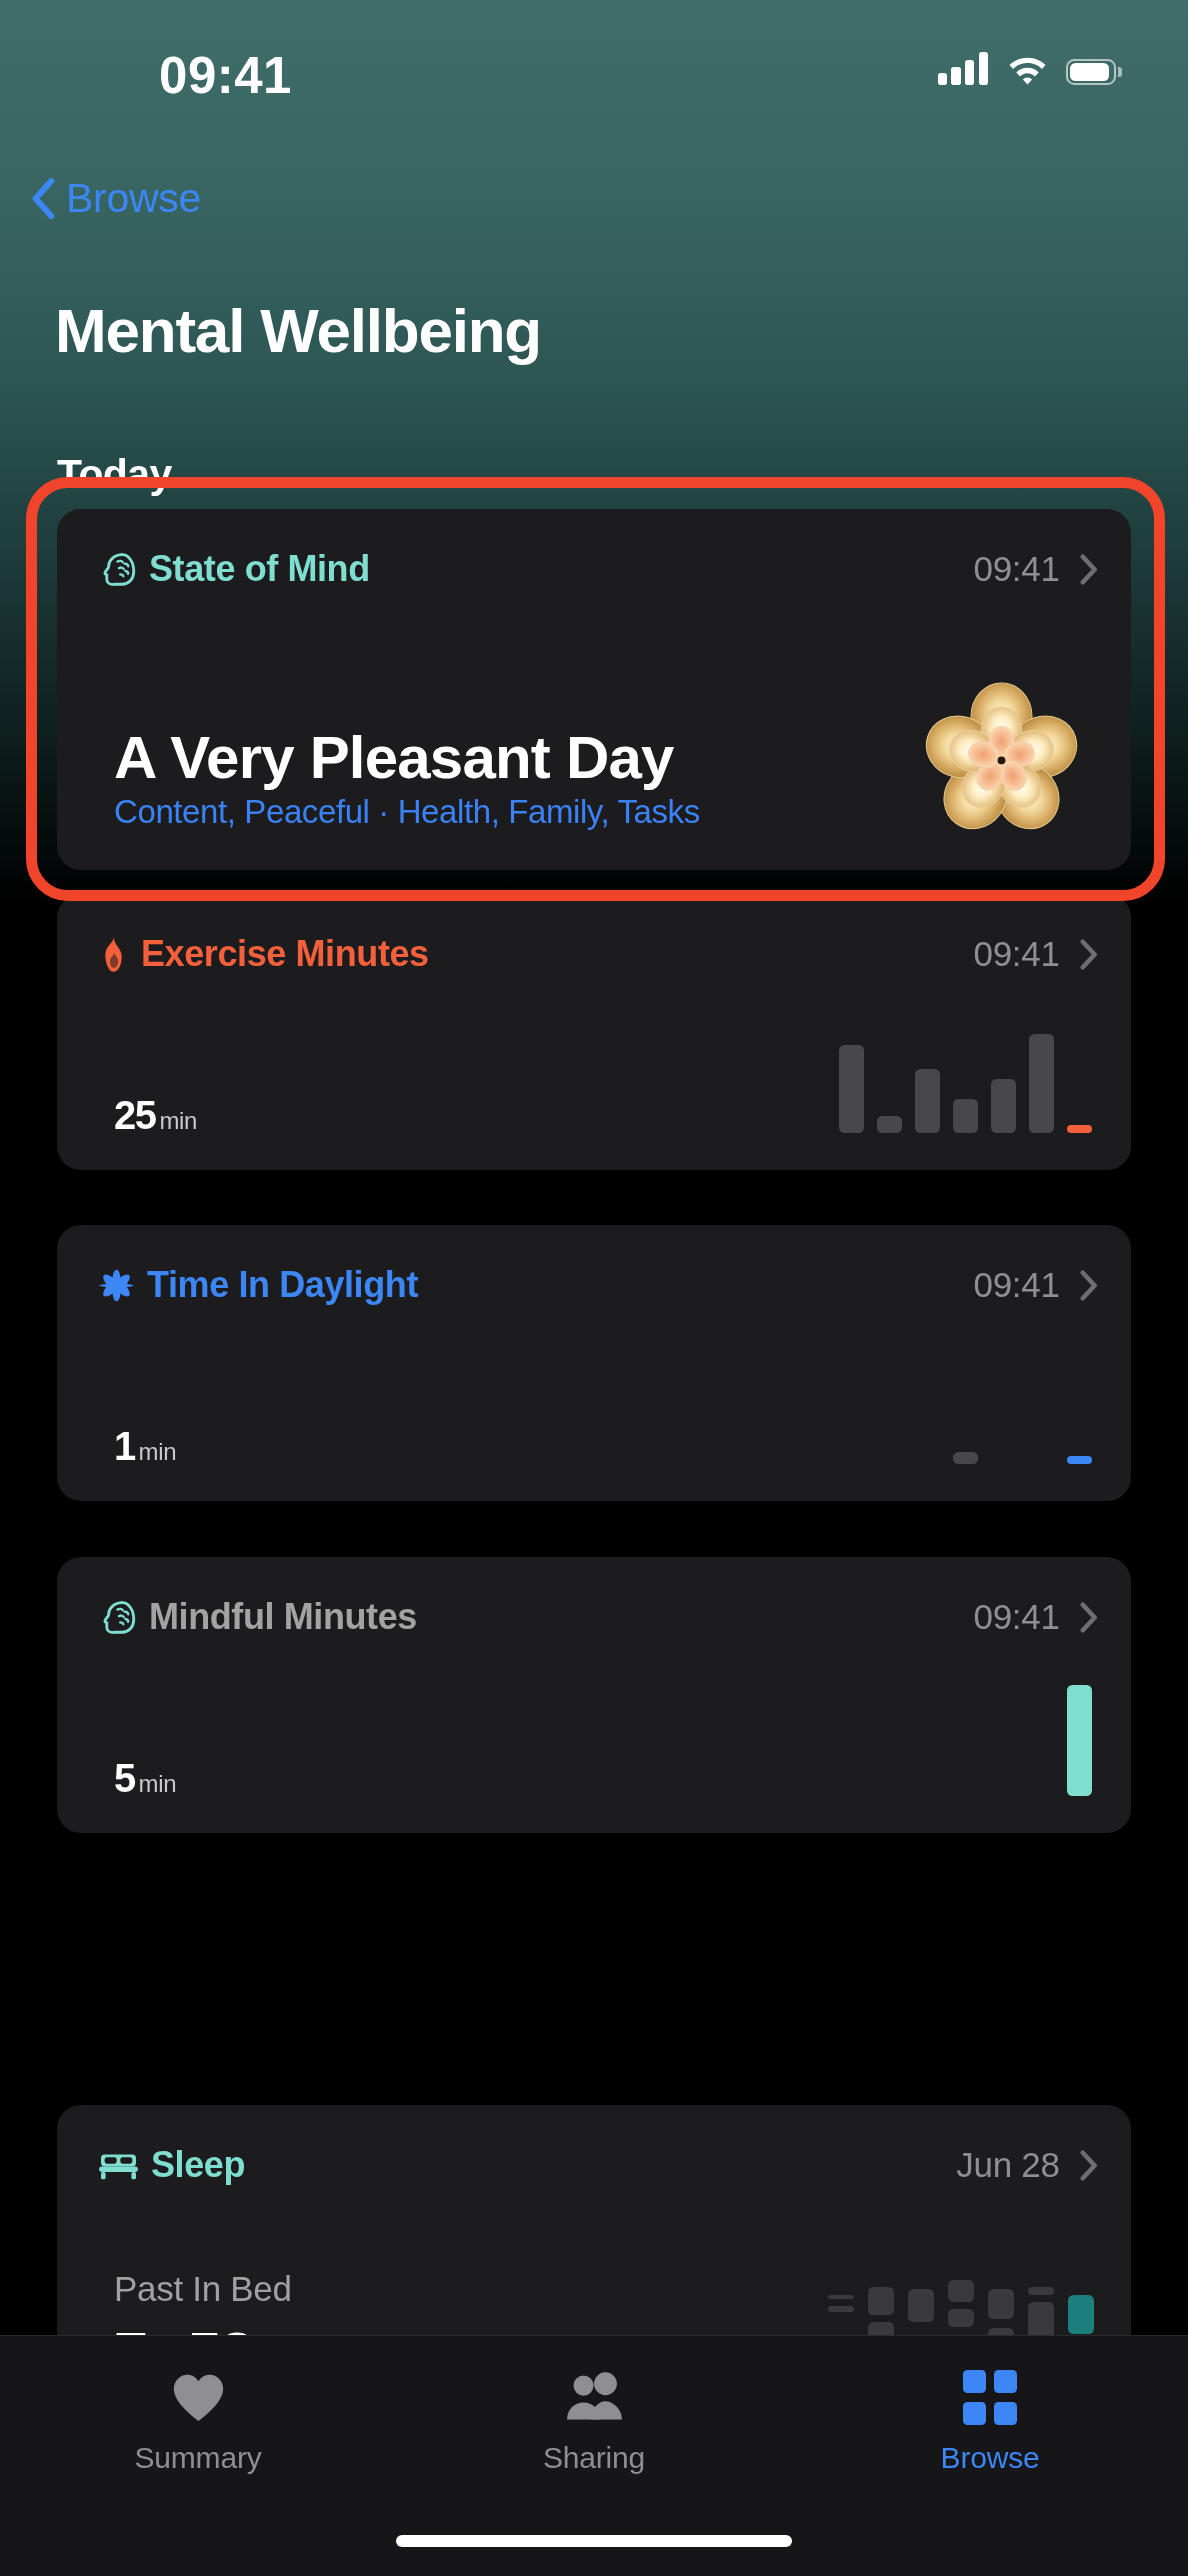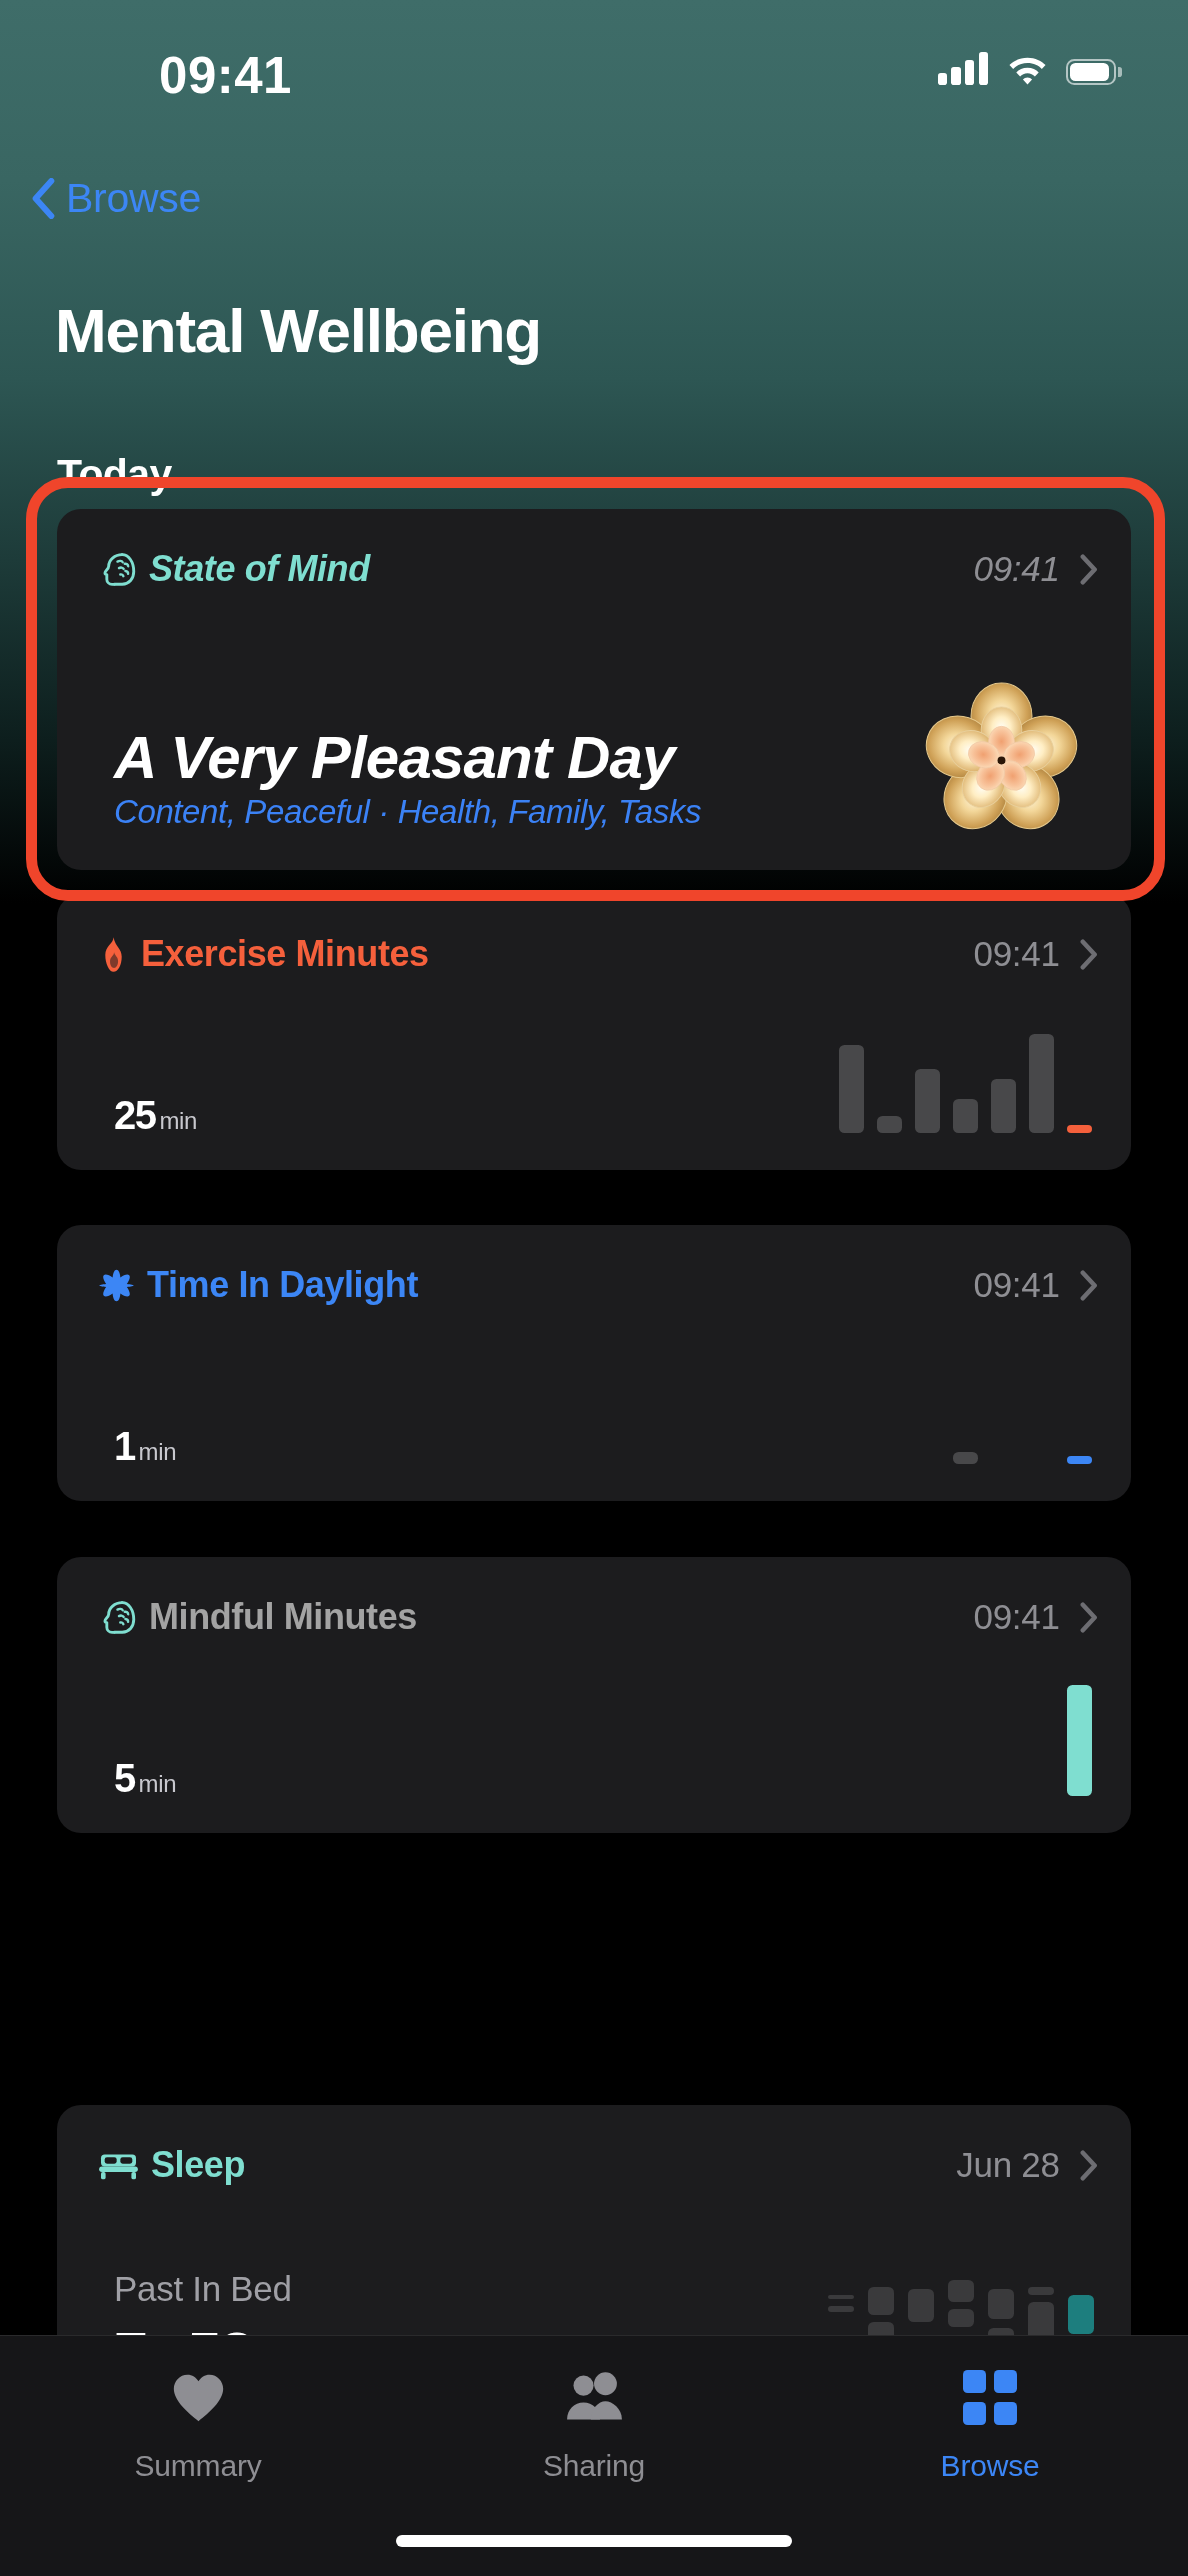--- a/index.html
+++ b/index.html
@@ -100,21 +100,21 @@
 
   .bigval {
     position:absolute; left:57px;
     display:flex; align-items:baseline;
     color:#fff;
   }
   .bigval .num { font-size:40px; font-weight:600; letter-spacing:-1.4px; line-height:1; }
   .bigval .unit { font-size:24px; color:#c8c8ce; margin-left:3.7px; letter-spacing:-0.3px; }
 
   
-  #card-som { top:509px; height:361px;font-style:italic; }
+  #card-som { top:509px; height:361px; }
   #som-ring {
     position:absolute; left:26px; top:477px;
     width:1139px; height:424px;
     border:11px solid #f0452b;
     border-radius:42px;
     z-index:6; pointer-events:none;
   }
   #som-mood {
     position:absolute; left:57px; top:214px;
     font-size:60px; font-weight:700; color:#fff; letter-spacing:-0.8px;
@@ -169,21 +169,21 @@
     border-top:0.9px solid #2a2a2c;
     z-index:10;
     display:flex; align-items:flex-start;
   }
   .tab {
     flex:1; padding-top:33px;
     display:flex; flex-direction:column; align-items:center; gap:14.7px;
     cursor:pointer;
   }
   .tab .ico { height:57px; display:flex; align-items:center; justify-content:center; }
-  .tab .tl { font-size:30px; color:#8e8e93; letter-spacing:-0.2px;margin-top:8px; }
+  .tab .tl { font-size:30px; color:#8e8e93; letter-spacing:-0.2px; }
   .tab.on .tl { color:#3c86f5; }
   #home-ind {
     position:absolute; left:50%; transform:translateX(-50%);
     bottom:29.5px; width:396px; height:12px;
     background:#fff; border-radius:6.4px; z-index:11;
   }
   .grid4 { display:grid; grid-template-columns:23px 23px; grid-template-rows:23px 23px; gap:8.3px; }
   .grid4 b { display:block; background:#3c86f5; border-radius:4.6px; }
 </style>
 </head>

